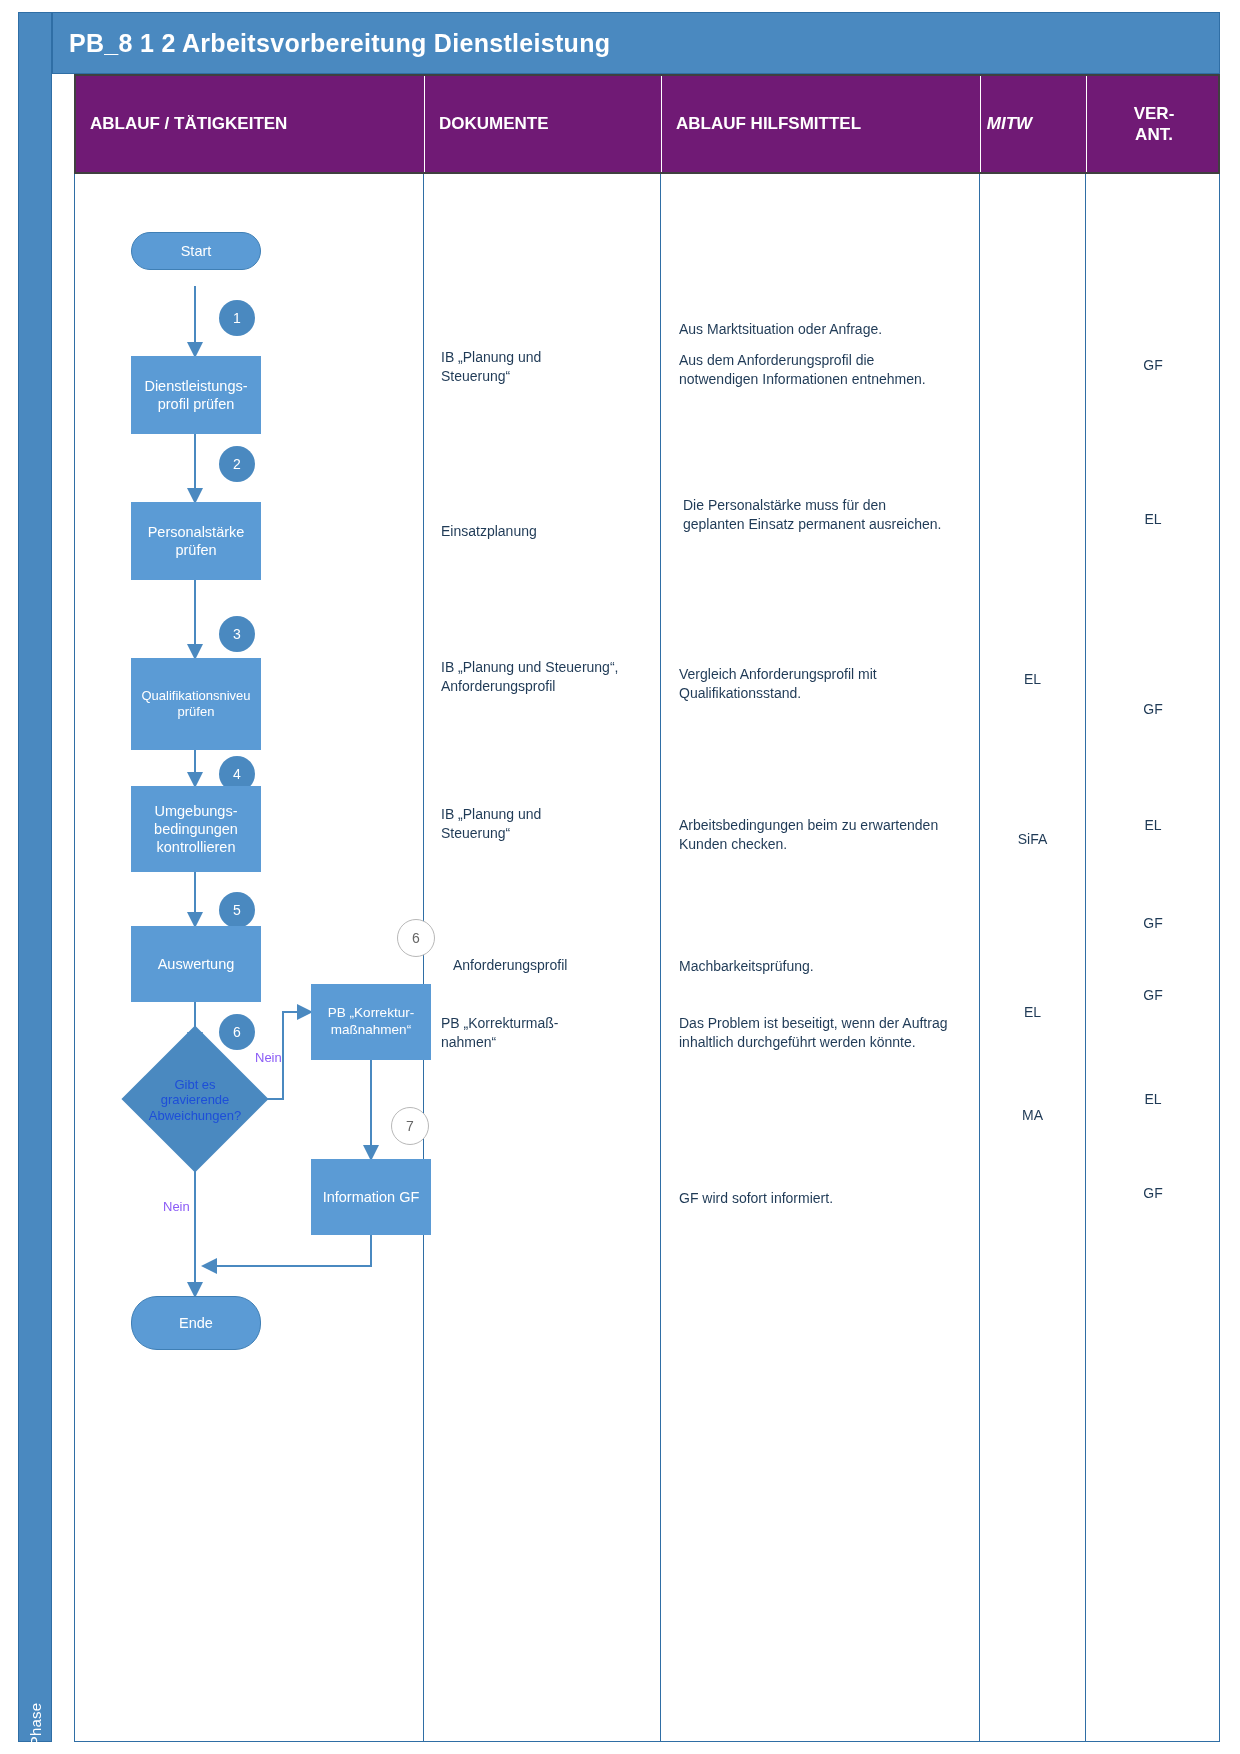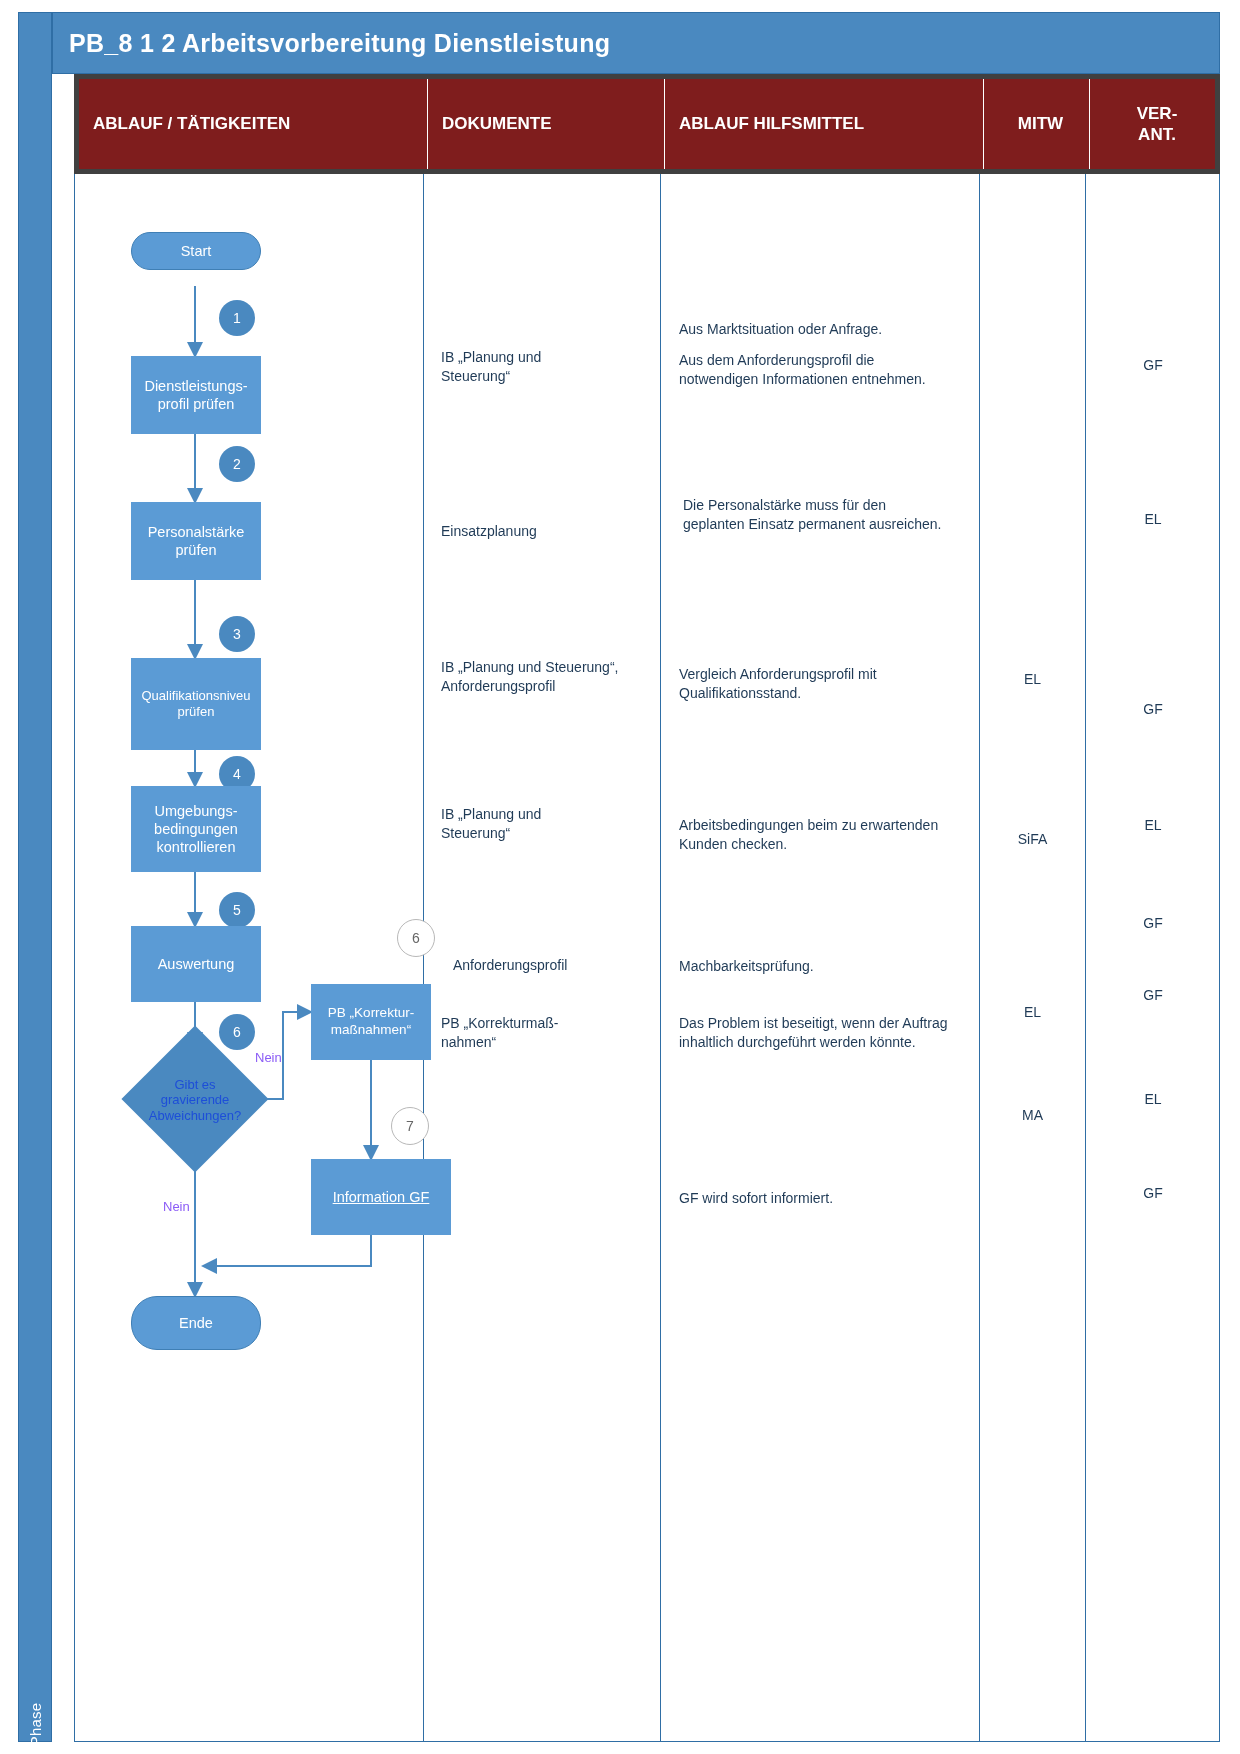--- a/index.html
+++ b/index.html
@@ -65,22 +65,22 @@
     font-weight: bold;
     letter-spacing: .3px;
   }
 
   .header-row {
     position: absolute;
     left: 56px;
     top: 62px;
     width: 1146px;
     height: 100px;
-    background: #7f1d1d;
-    border: 5px solid #404040;
+    background: #701a75;
+    border: 2px solid #404040;
     box-sizing: border-box;
   }
   .hdr {
     position: absolute;
     top: 0;
     height: 100%;
     box-sizing: border-box;
     color: #ffffff;
     font-size: 17px;
     font-weight: bold;
@@ -212,21 +212,21 @@
     <div class="t">PB_8 1 2 Arbeitsvorbereitung Dienstleistung</div>
   </div>
 
   <div class="header-row">
     <div class="hdr" style="left:0; width:348px;">ABLAUF / TÄTIGKEITEN</div>
     <div class="vsep" style="left:348px;"></div>
     <div class="hdr" style="left:349px; width:236px;">DOKUMENTE</div>
     <div class="vsep" style="left:585px;"></div>
     <div class="hdr" style="left:586px; width:318px;">ABLAUF HILFSMITTEL</div>
     <div class="vsep" style="left:904px;"></div>
-    <div class="hdr center" style="left:909px; width:105px;">MITW</div>
+    <div class="hdr center" style="left:881px; width:105px;font-style:italic;">MITW</div>
     <div class="vsep" style="left:1010px;"></div>
     <div class="hdr center" style="left:1011px; width:134px;">
       <div class="two-line">
         <div>VER-</div>
         <div>ANT.</div>
       </div>
     </div>
   </div>
 
   <div class="body-area">
@@ -308,21 +308,21 @@
       <div class="edge-label" style="left:180px; top:876px;">Nein</div>
       <div class="edge-label" style="left:88px; top:1025px;">Nein</div>
 
       <div class="node proc" style="left:236px; top:810px; width:120px; height:76px; flex-direction:column; font-size:13.5px;">
         <span>PB „Korrektur-</span>
         <span>maßnahmen“</span>
       </div>
 
       <div class="badge hollow" style="left:316px; top:933px;">7</div>
 
-      <div class="node proc" style="left:236px; top:985px; width:140px; height:76px;text-decoration:underline;">Information GF</div>
+      <div class="node proc" style="left:236px; top:985px; width:120px; height:76px;">Information GF</div>
 
       <div class="node term" style="left:56px; top:1122px; width:130px; height:54px;">Ende</div>
     </div>
 
     <div class="cell-text" style="left:366px; top:174px; width:200px;">
       <div>IB „Planung und</div>
       <div>Steuerung“</div>
     </div>
     <div class="cell-text" style="left:366px; top:348px; width:200px;">Einsatzplanung</div>
     <div class="cell-text" style="left:366px; top:484px; width:210px;">

